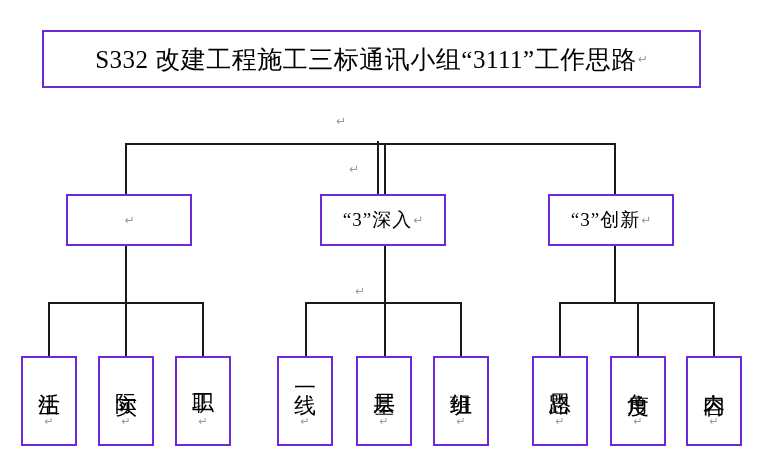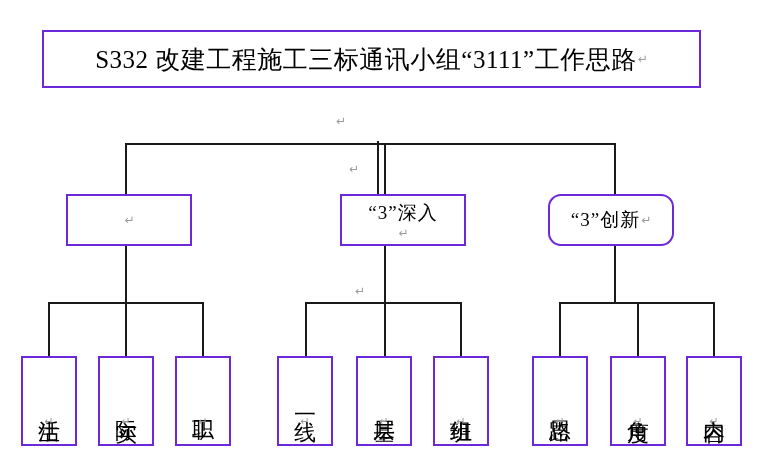--- a/index.html
+++ b/index.html
@@ -22,21 +22,20 @@
   
   .box {
     position: absolute;
     box-sizing: border-box;
     border: 2px solid #6d28d9;
     background: #ffffff;
     display: flex;
     align-items: center;
     justify-content: center;
     z-index: 3;
-    text-align: center;
   }
   .hline {
     position: absolute;
     background: #1a1a1a;
     height: 2px;
     z-index: 2;
   }
   .vline {
     position: absolute;
     background: #1a1a1a;
@@ -137,25 +136,25 @@
   <div class="vline" style="left:384px; top:143px; height:51px;"></div>
   <div class="vline" style="left:614px; top:143px; height:51px;"></div>
 
   <div class="pilcrow" style="left:336px; top:115px;">↵</div>
   <div class="pilcrow" style="left:349px; top:163px;">↵</div>
   <div class="pilcrow" style="left:355px; top:285px;">↵</div>
 
   <div class="box l2-box" style="left:66px;">
       <span class="pilcrow-inline">↵</span>
   </div>
-  <div class="box l2-box" style="left:340px;flex-direction:column;">
+  <div class="box l2-box" style="left:320px;">
     <span class="l2-text">“3”深入</span>
       <span class="pilcrow-inline">↵</span>
   </div>
-  <div class="box l2-box" style="left:548px;border-radius:13px;">
+  <div class="box l2-box" style="left:548px;">
     <span class="l2-text">“3”创新</span>
       <span class="pilcrow-inline">↵</span>
   </div>
 
   <div class="vline" style="left:125px; top:246px; height:57px;"></div>
   <div class="hline" style="left:48px; top:302px; width:155px;"></div>
   <div class="vline" style="left:48px; top:302px; height:55px;"></div>
   <div class="vline" style="left:125px; top:302px; height:55px;"></div>
   <div class="vline" style="left:202px; top:302px; height:55px;"></div>
 

